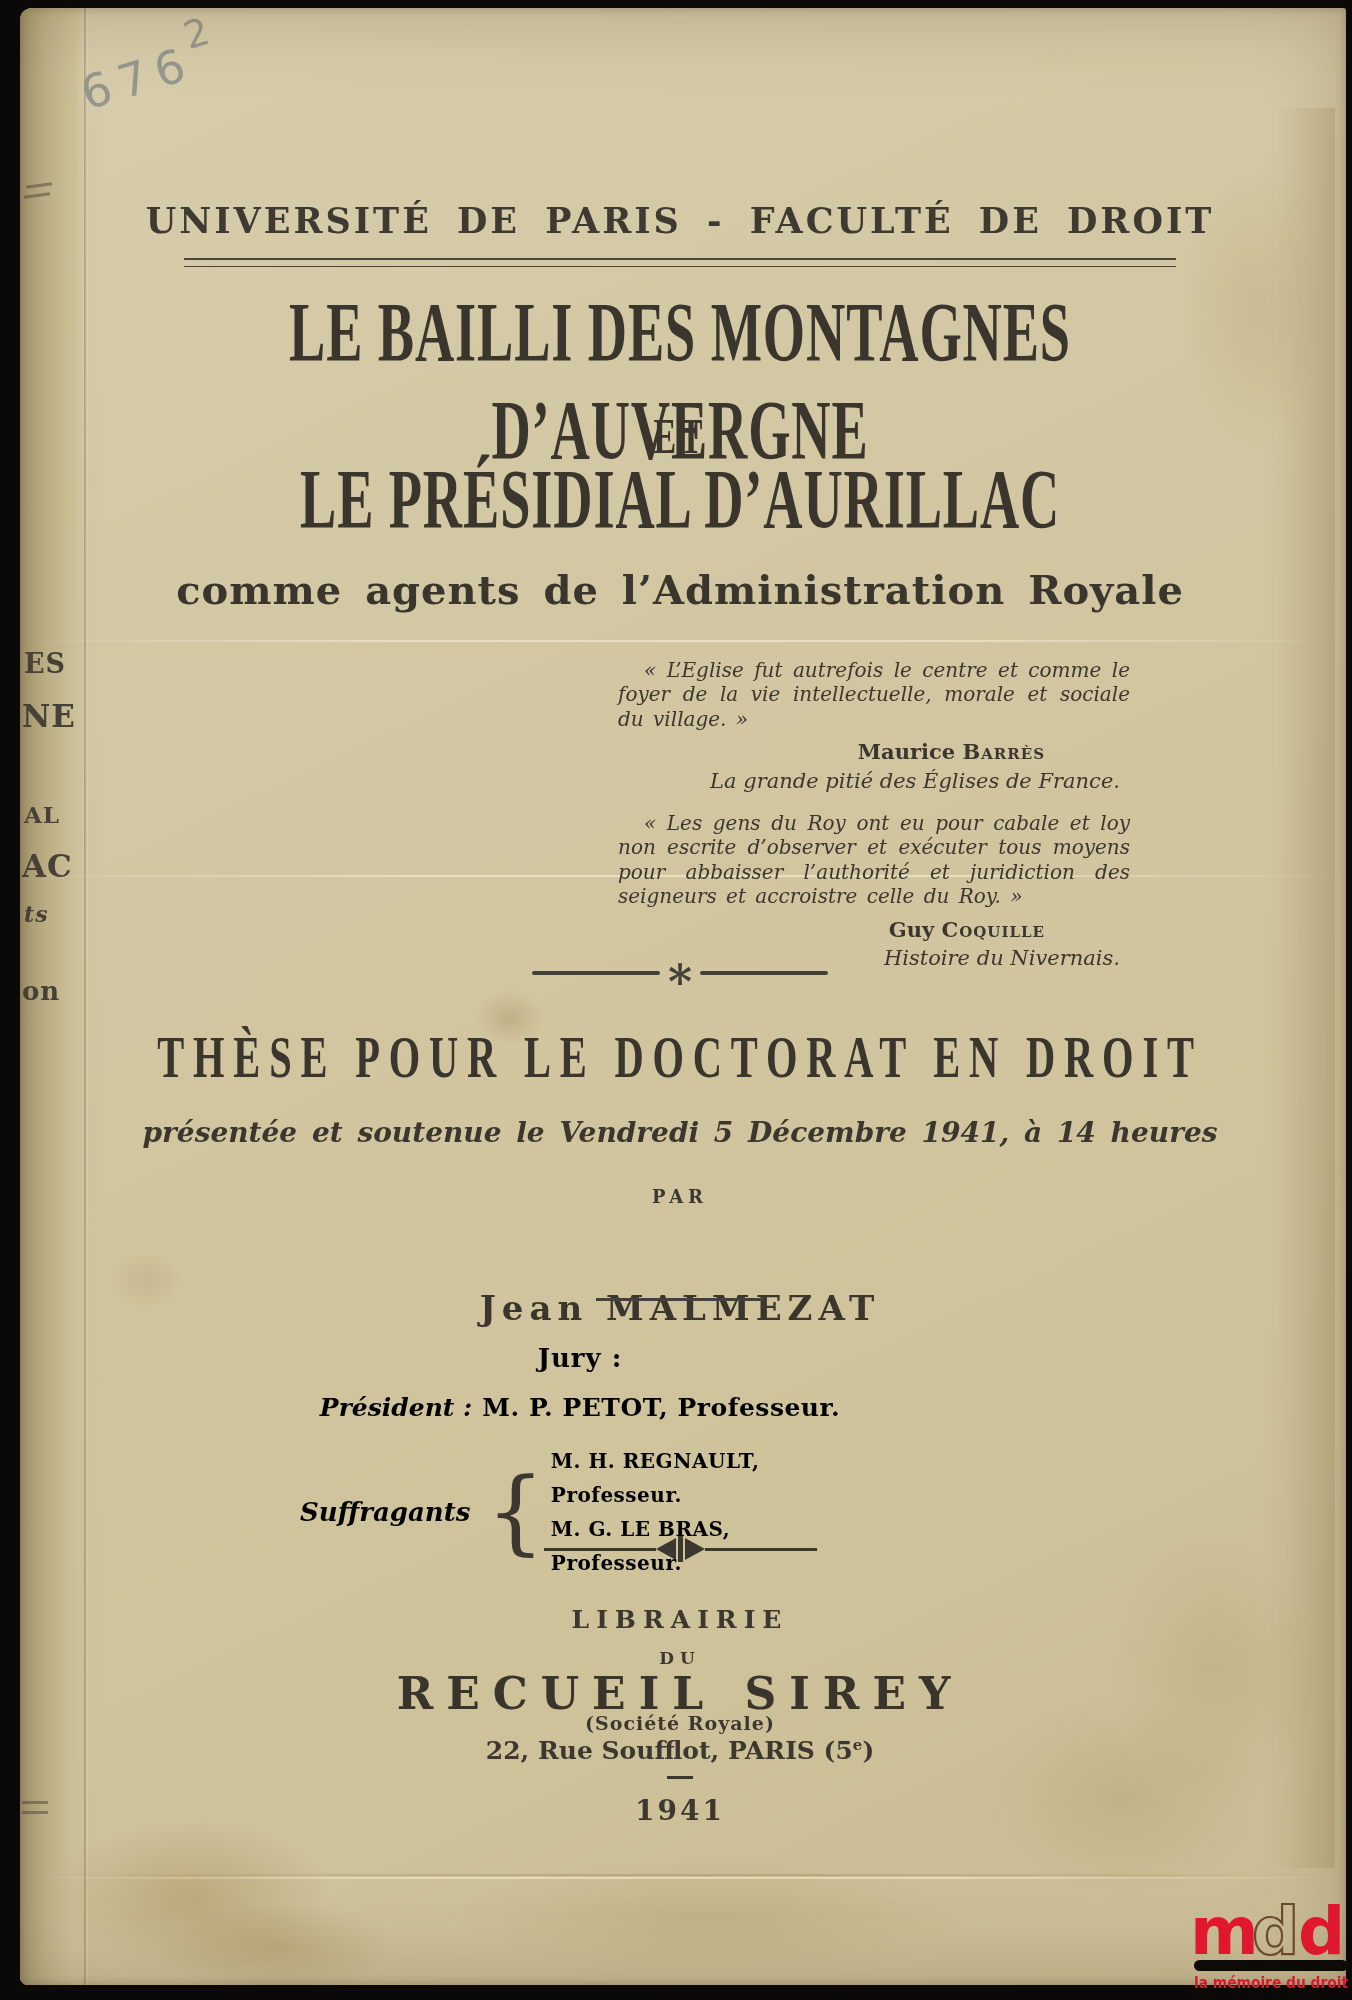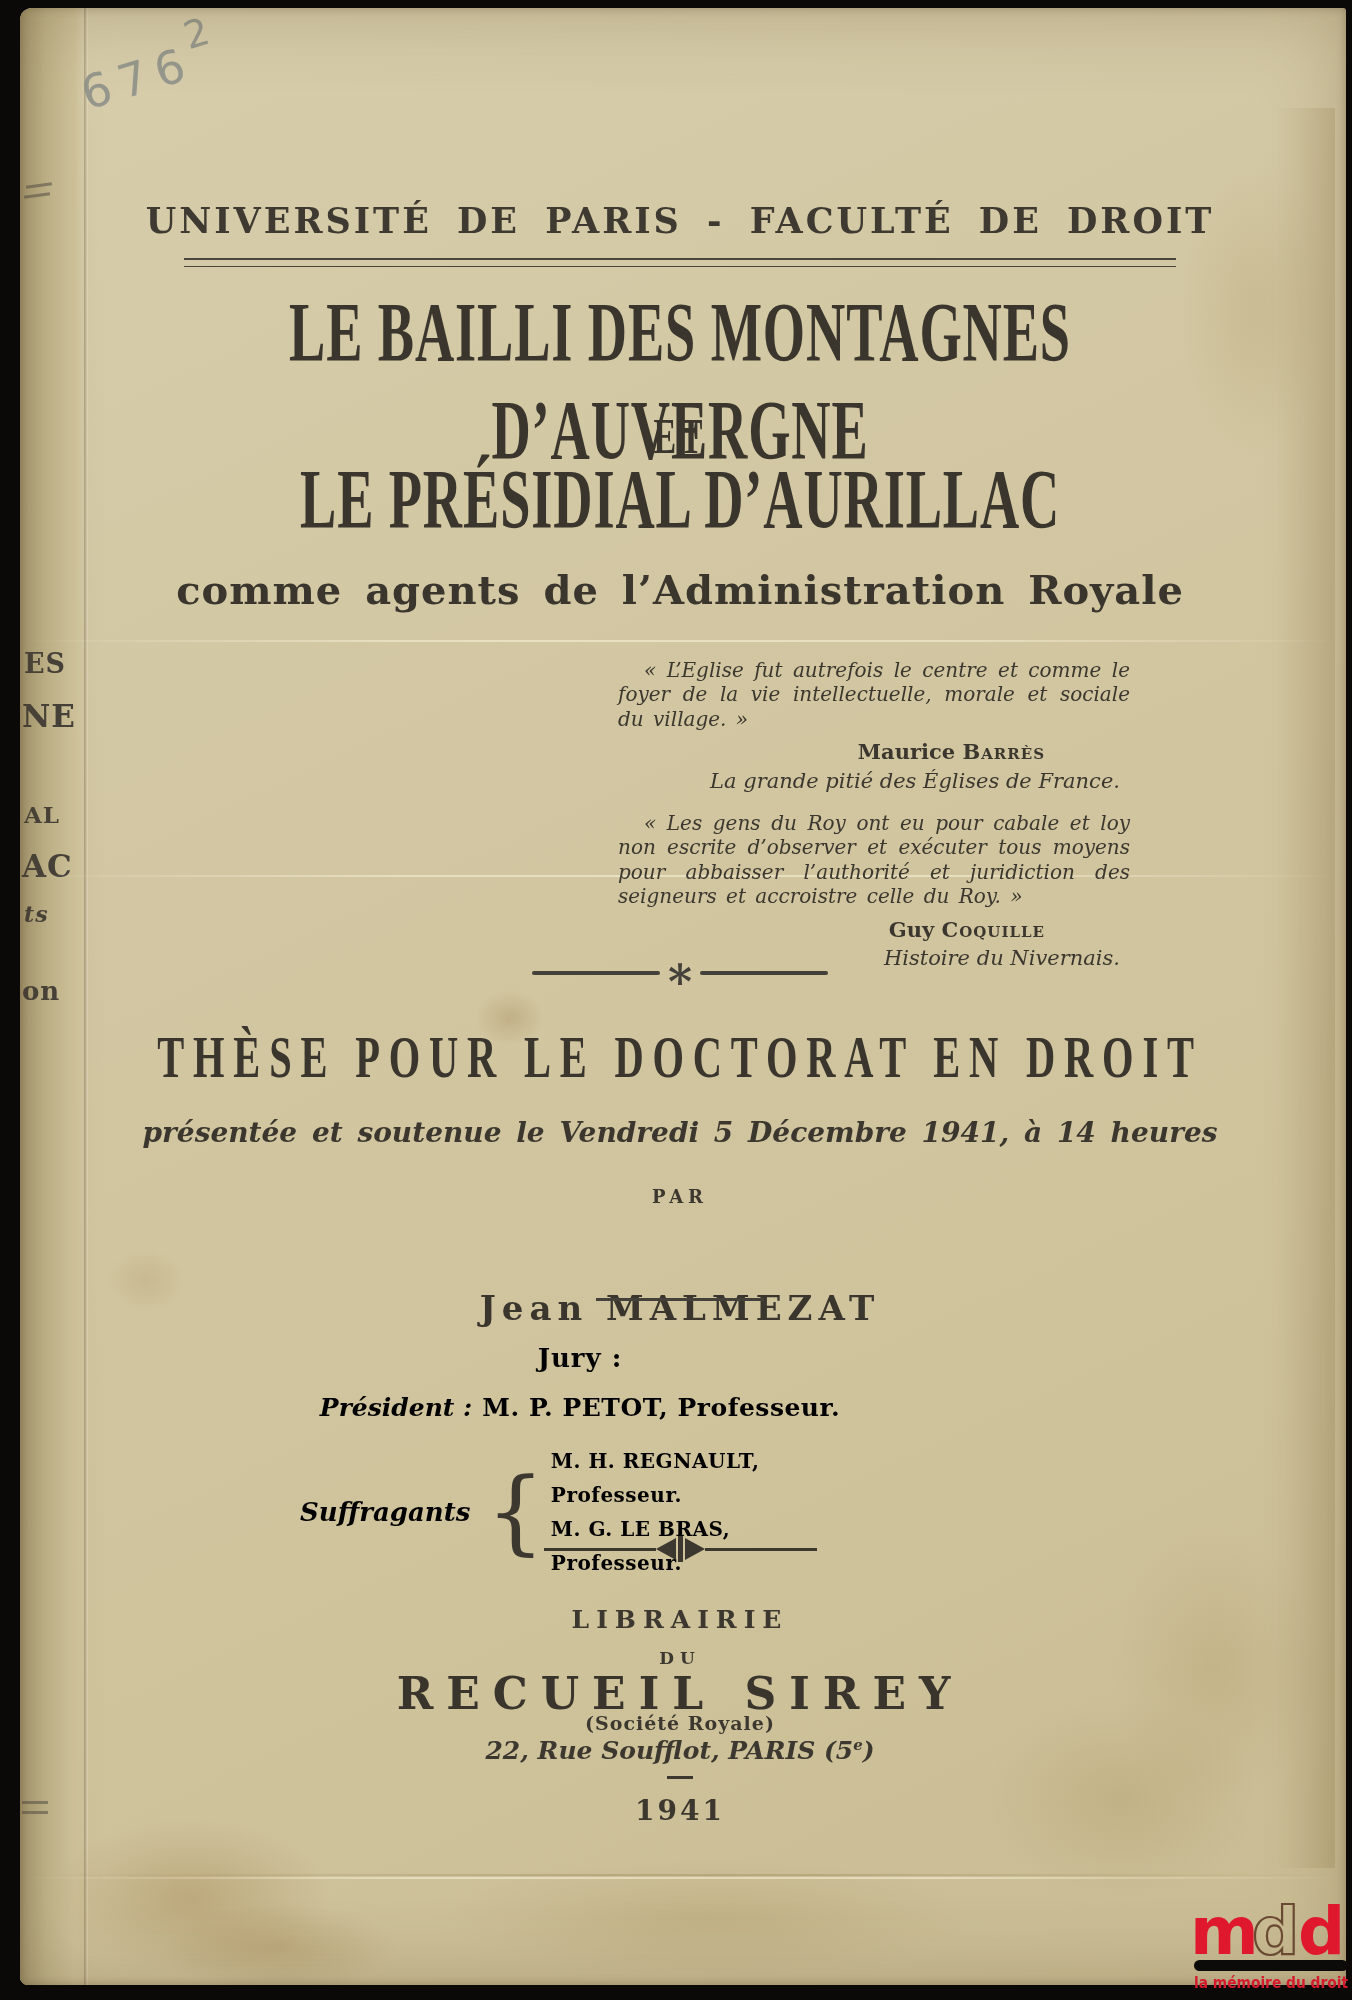--- a/index.html
+++ b/index.html
@@ -62,21 +62,21 @@
   .div2{display:flex;align-items:center;justify-content:center;}
   .div2 .bar{height:3px;width:112px;background:#3c382f;}
   .tri{width:0;height:0;border-top:11px solid transparent;border-bottom:11px solid transparent;}
   .tri.l{border-left:20px solid #3c382f;margin-left:4px;}
   .tri.r{border-right:20px solid #3c382f;margin-right:4px;}
   .cbar{width:5px;height:26px;background:#3c382f;margin:0 -2px;}
   .lib{font-size:25px;font-weight:bold;letter-spacing:7px;}
   .du{font-size:17px;font-weight:bold;letter-spacing:6px;}
   .sirey{font-size:44px;font-weight:bold;letter-spacing:13px;color:#39352c;}
   .corp{font-size:19px;font-weight:bold;letter-spacing:1px;}
-  .addr{font-size:25px;font-weight:bold;font-style:italic;}
+  .addr{font-size:25px;font-weight:bold;}
   .addr sup{font-size:15px;}
   .dash{position:absolute;left:50%;transform:translateX(-50%);width:26px;height:3px;background:#3c382f;}
   .year{font-size:28px;font-weight:bold;letter-spacing:3px;}
   
   .mdd{position:absolute;right:0;bottom:8px;width:162px;height:102px;}
 </style>
 </head>
 <body>
 
 <div class="page">

